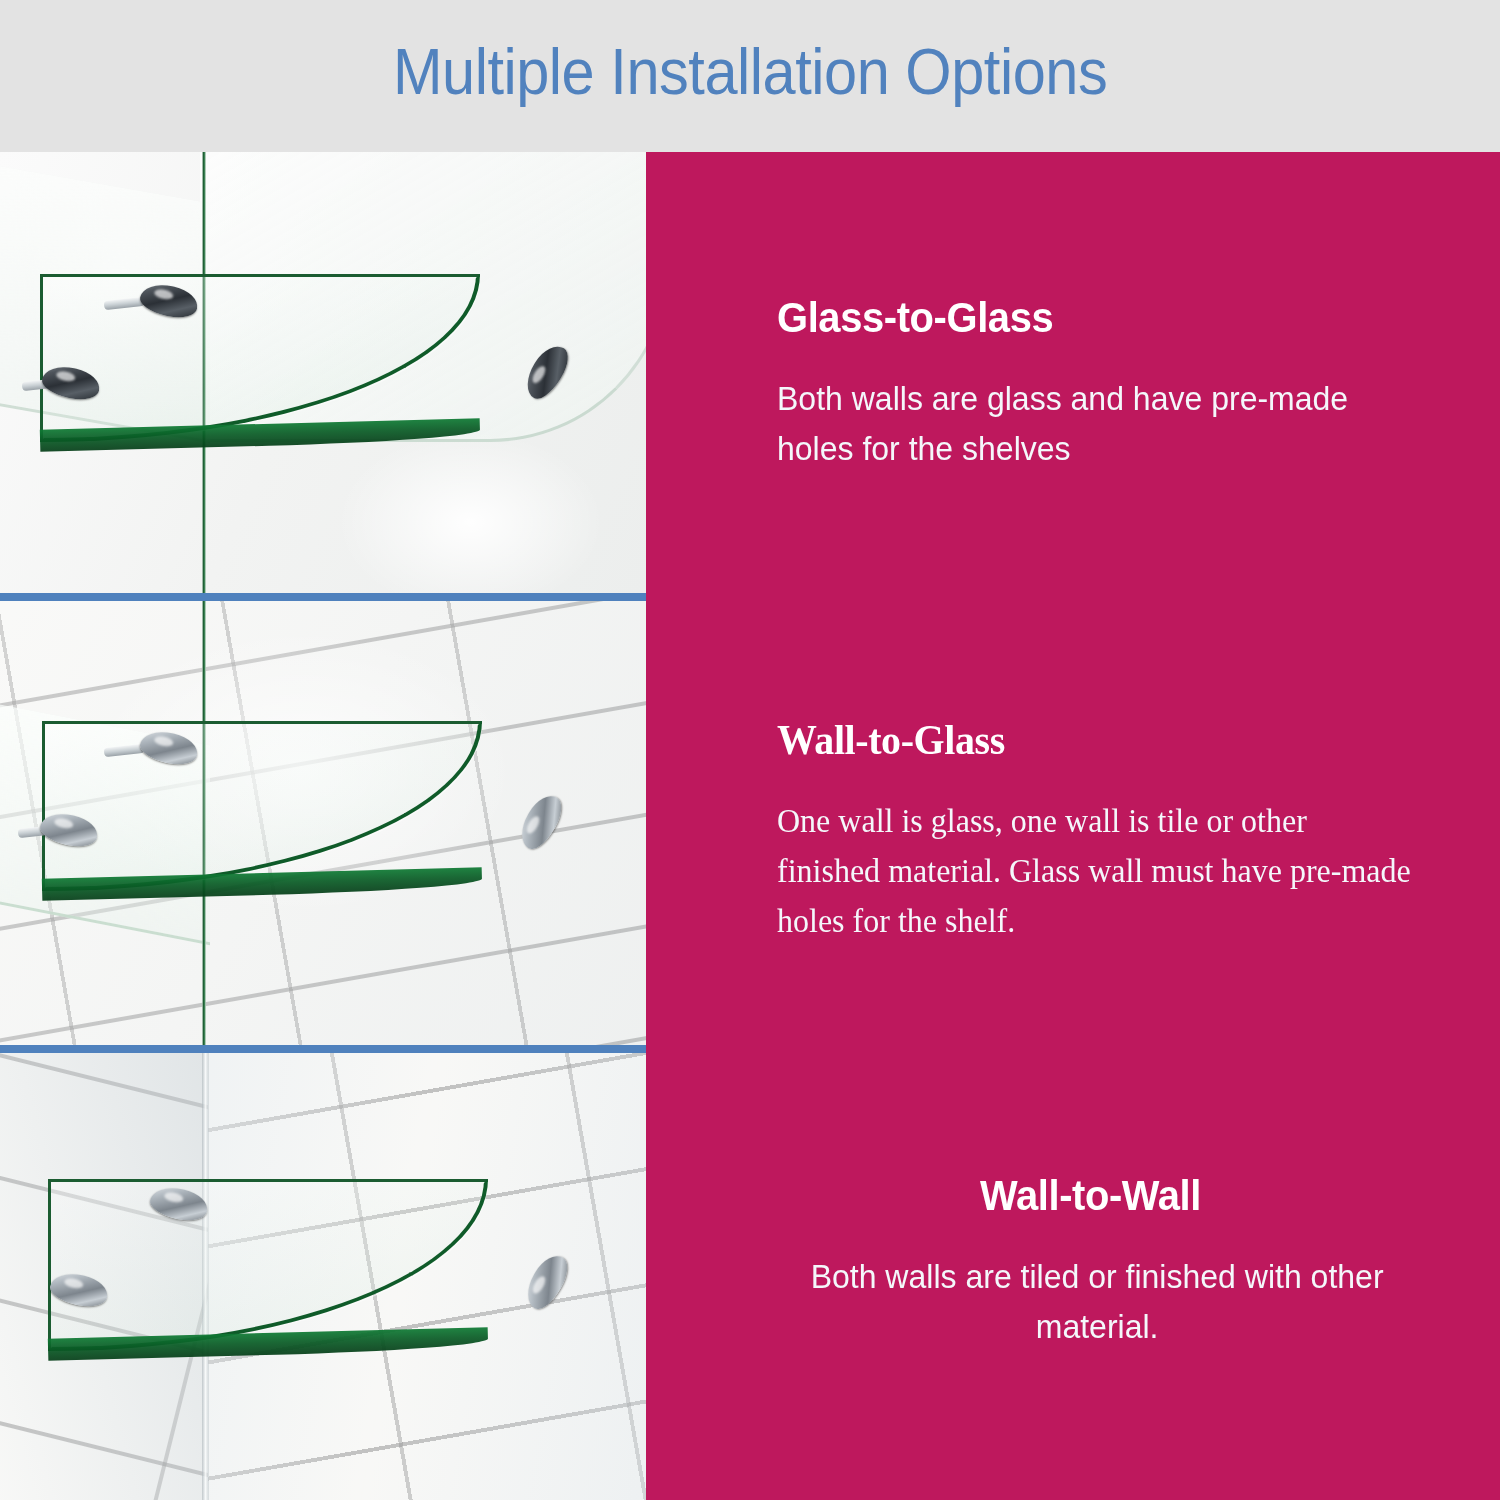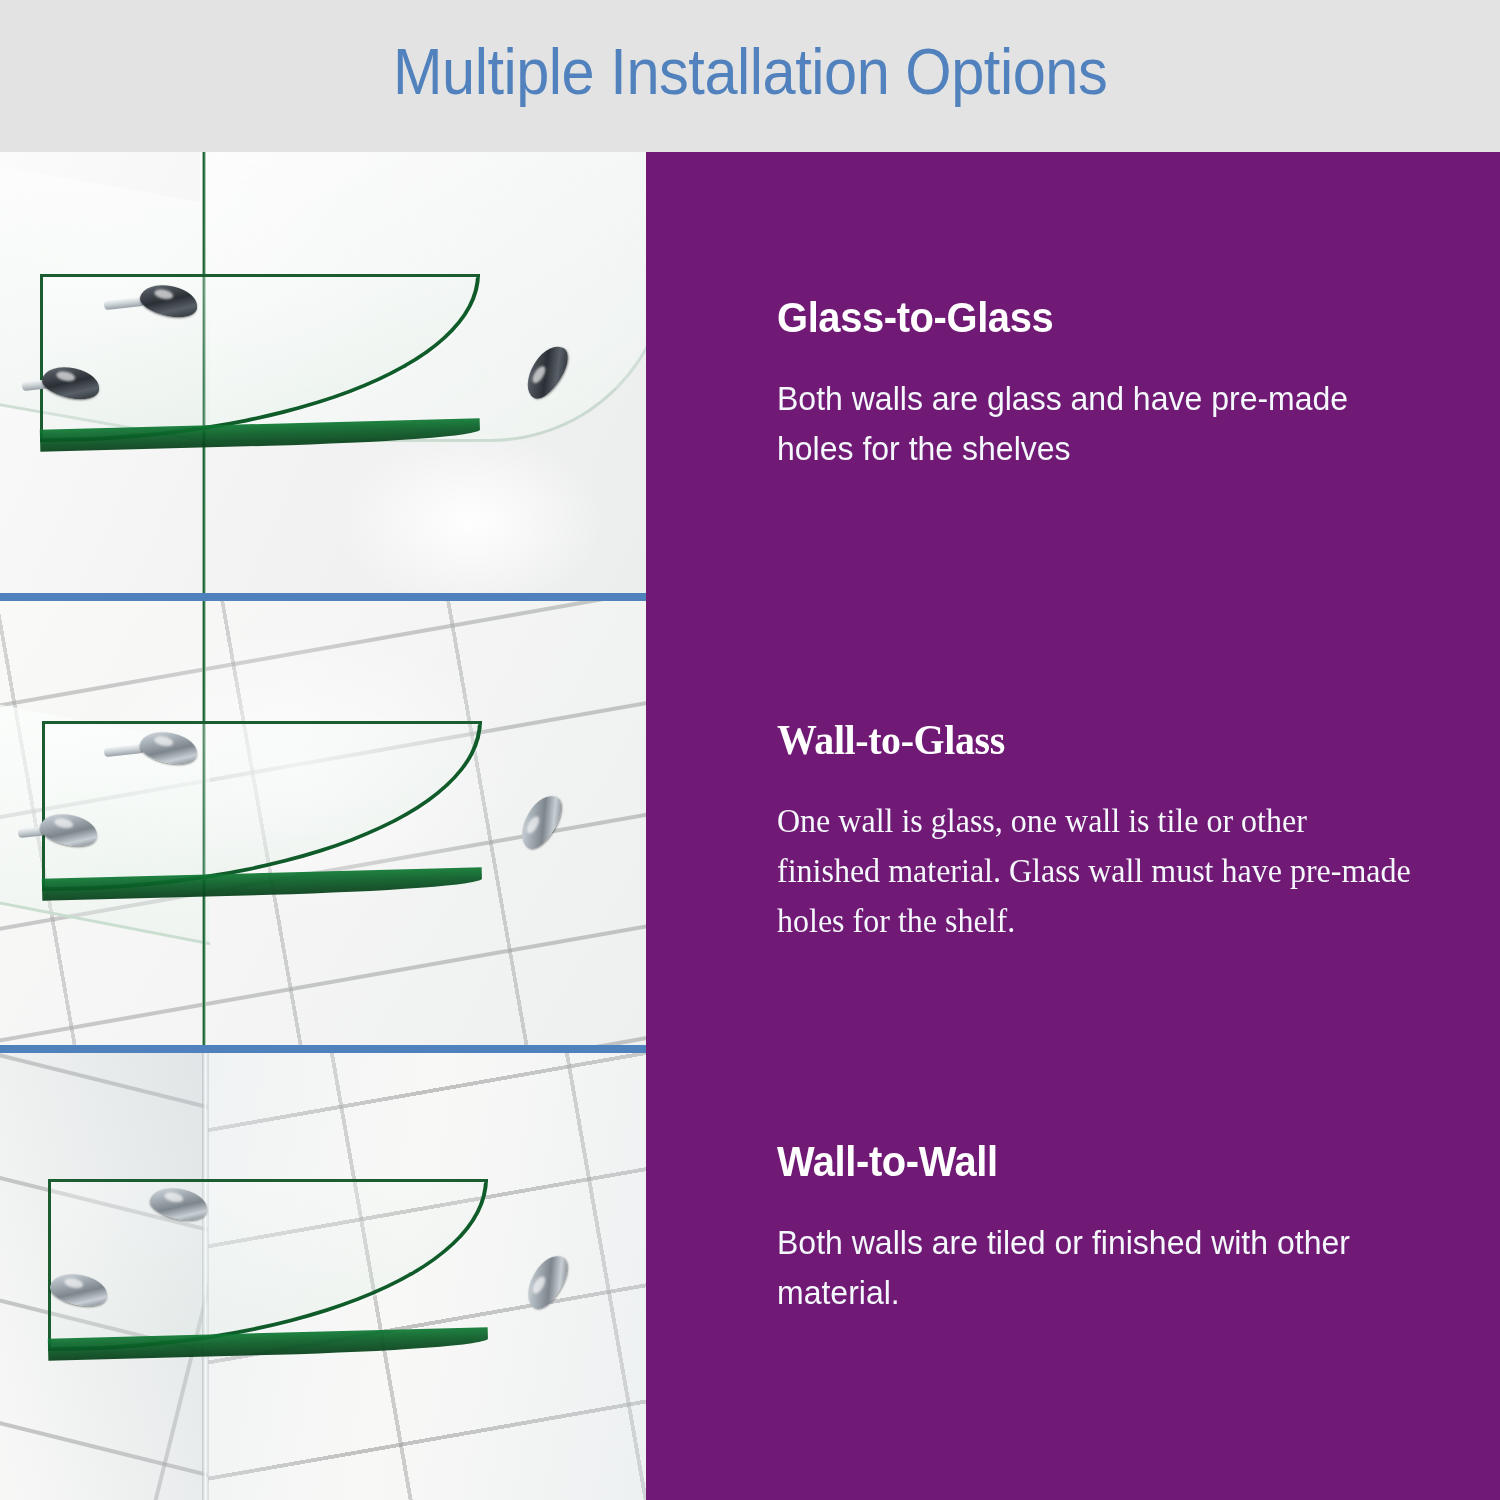--- a/index.html
+++ b/index.html
@@ -136,21 +136,21 @@
   }
   .pin {
     position:absolute; height:9px; width:40px;
     background:linear-gradient(to bottom,#f2f4f5,#c9d0d4,#9aa2a8);
     border-radius:4px;
   }
 
   
   #text-column {
     position:relative; width:854px; height:100%;
-    background:#701a75;
+    background:#be185d;
     padding-left:131px;
   }
   .text-block { position:absolute; left:131px; width:660px; }
   .block-heading {
     color:#ffffff;
     font-size:42px;
     font-weight:700;
     letter-spacing:-0.4px;
     line-height:1.05;
     transform:scaleX(0.95);
@@ -161,21 +161,21 @@
     color:#f4f7fb;
     font-size:33px;
     font-weight:300;
     line-height:1.52;
     margin-top:34px;
     transform:scaleX(0.97);
     transform-origin:left top;
   }
   #block-1 { top:144px; }
   #block-2 { top:566px;font-family:Liberation Serif, serif; }
-  #block-3 { top:988px; }
+  #block-3 { top:1022px;text-align:center; }
 </style>
 </head>
 <body>
 
 <div id="header">
   <div id="page-title">Multiple Installation Options</div>
 </div>
 
 <div id="content">
 

